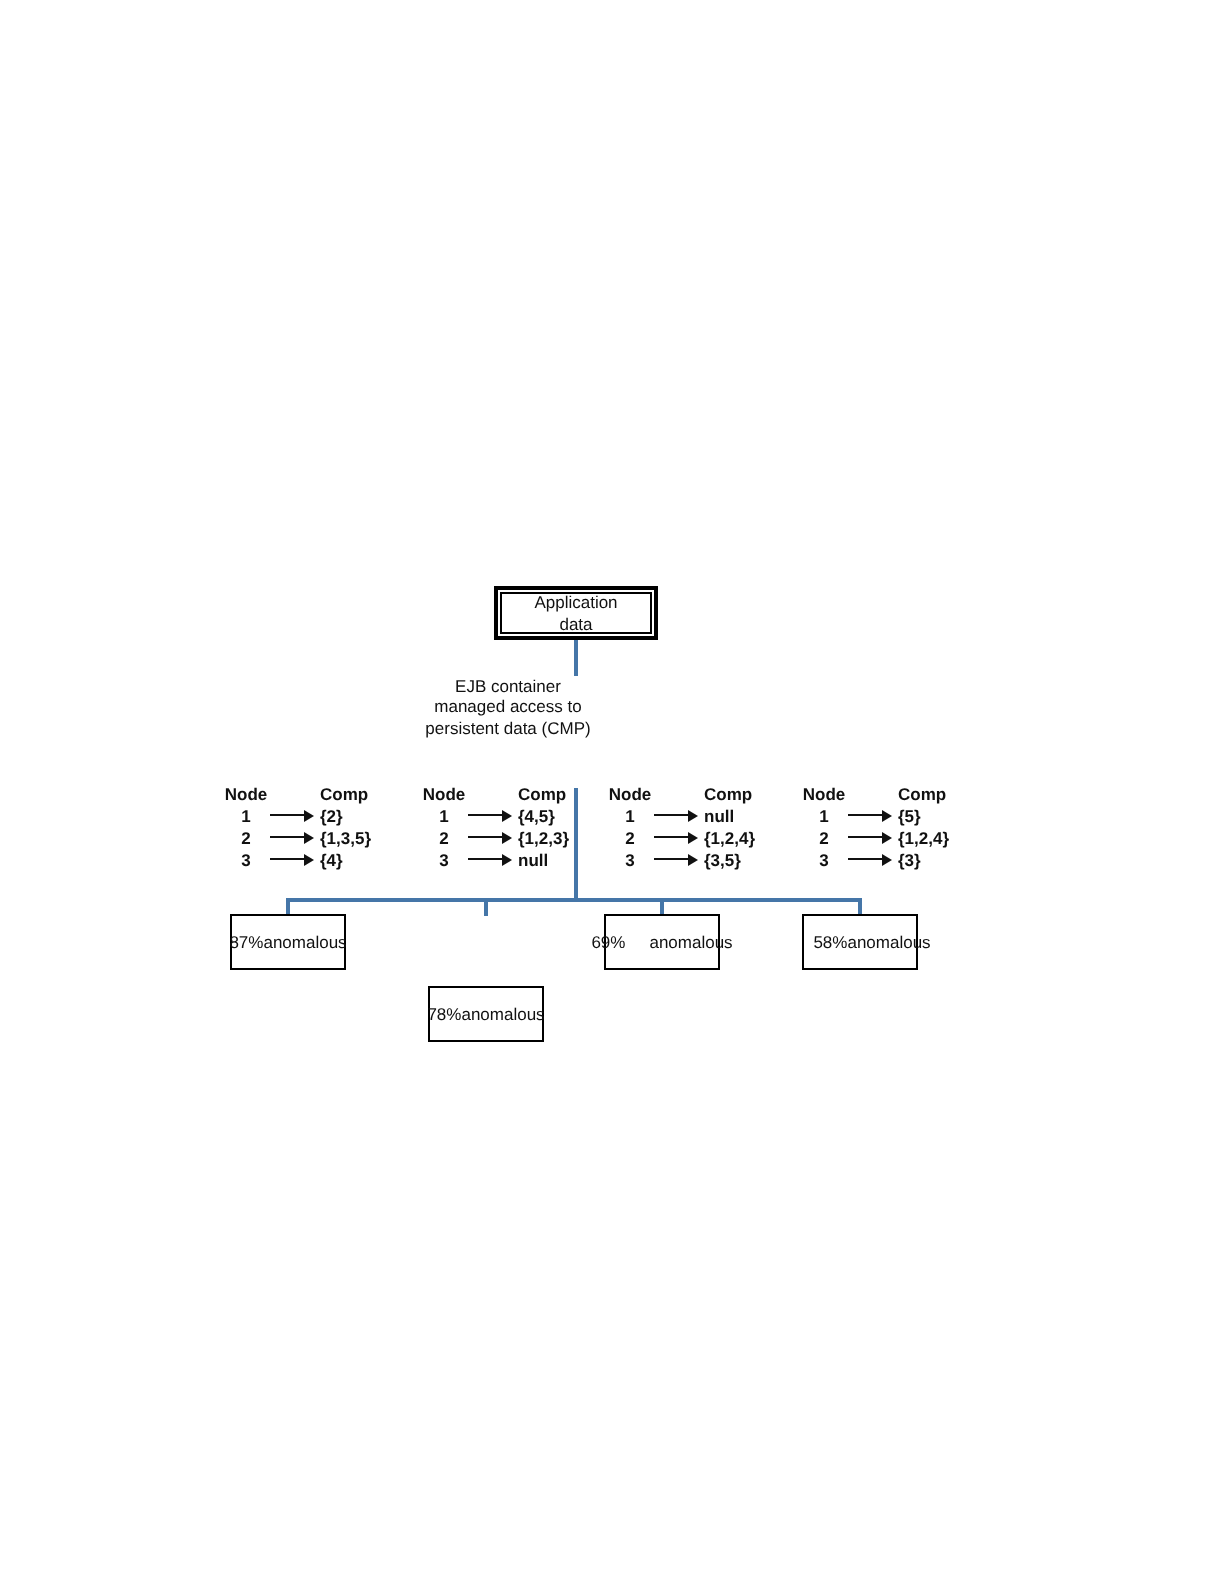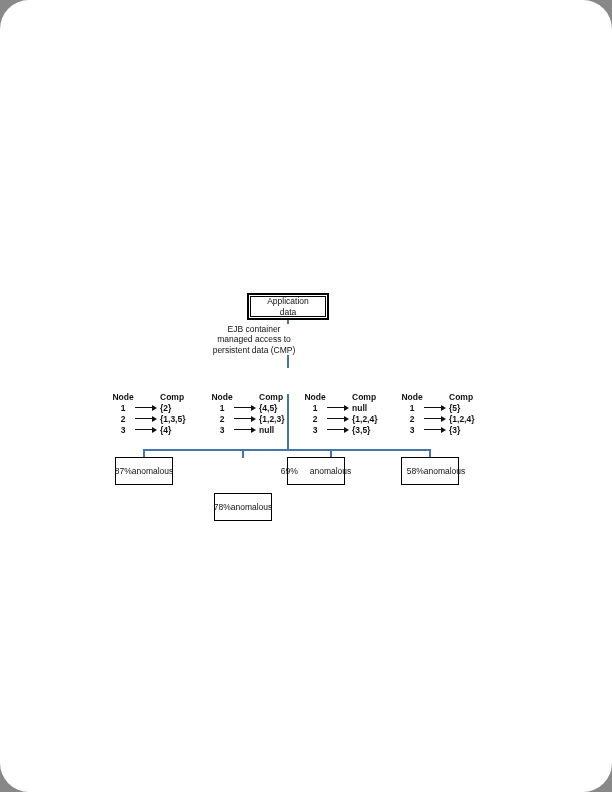--- a/index.html
+++ b/index.html
@@ -1,40 +1,39 @@
 <!DOCTYPE html>
 <html style="--connector: #4576a8;"><head>
 <meta charset="utf-8">
 <style>
   html,body { margin:0; padding:0; }
   body { font-family: "Liberation Sans", sans-serif; background:#888; }
   .page {
     position:relative; width:612px; height:792px; margin:0 auto;
     background:#ffffff; overflow:hidden;
     color:#111;
-    border-radius:29px;
   }
   
   .dbox {
     position:absolute; border:2px solid #000; background:#fff;
     display:flex; flex-direction:column; align-items:center; justify-content:center;
     text-align:center; font-size:8.5px; line-height:10.5px;
     box-sizing:border-box;
   }
   .dbox::after {
     content:""; position:absolute; inset:1px; border:1px solid #000; pointer-events:none;
   }
   .dbox .bl { position:relative; z-index:2; white-space:nowrap; }
   
   .vline, .hline { position:absolute; background:var(--connector,#4576a8); }
   .vline { width:1.5px; }
   .hline { height:1.5px; }
   
   .edge-label {
-    position:absolute; left:194px; top:324px; width:120px;
+    position:absolute; left:194px; top:338px; width:120px;
     text-align:center; font-size:8.5px; line-height:10.4px;
     background:#fff; z-index:3;
   }
   
   .ptable { position:absolute; top:391px; width:92px; font-size:8.5px;font-weight:bold; }
   .ptable .trow {
     display:grid; grid-template-columns:22px 24px auto;
     height:11px; align-items:center;
   }
   .ptable .hnode { text-align:center; white-space:nowrap; }
@@ -48,21 +47,21 @@
     border-left:5px solid #111; border-top:3px solid transparent; border-bottom:3px solid transparent;
   }
   
   .rbox {
     position:absolute; top:457px; width:58px; height:28px;
     border:1px solid #000; background:#fff; box-sizing:border-box;
     display:flex; flex-direction:row; align-items:center; justify-content:center;
     text-align:center; font-size:8.5px; line-height:10.5px;
   }
   .t1 { left:112px; } .t2 { left:211px; } .t3 { left:304px; } .t4 { left:401px; }
-  .b1 { left:115px; } .b2 { left:214px;margin-top:36px; } .b3 { left:287px;gap:12px; } .b4 { left:401px;padding-left:12px; }
+  .b1 { left:115px; } .b2 { left:214px;margin-top:36px; } .b3 { left:302px;gap:12px; } .b4 { left:401px;padding-left:12px; }
 </style>
 </head>
 <body>
 
 <div class="page">
 
   <div class="dbox" style="left:247px; top:293px; width:82px; height:27px;">
     <span class="bl">Application</span>
     <span class="bl">data</span>
   </div>

